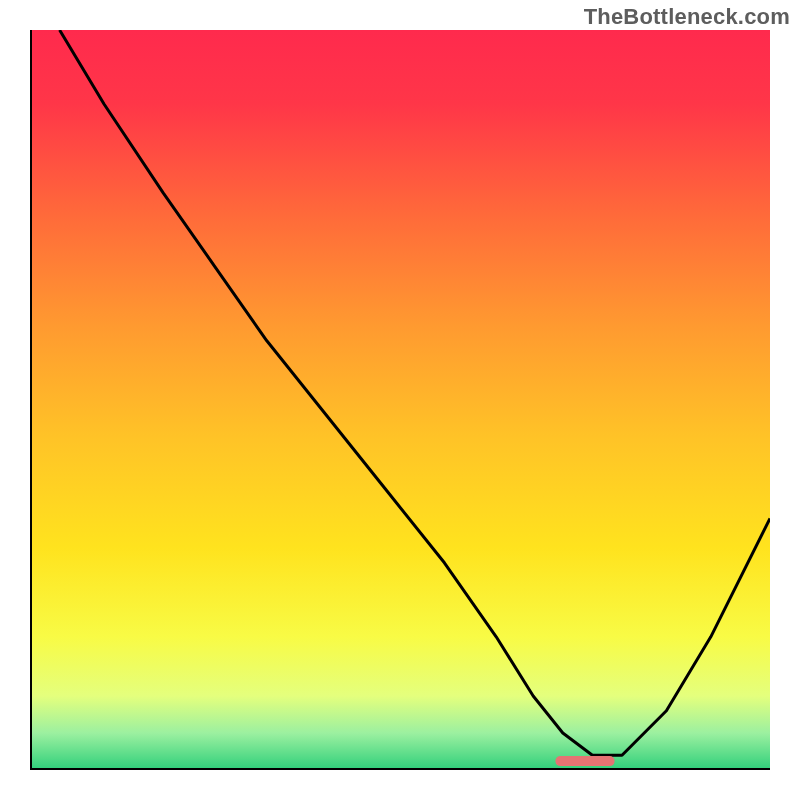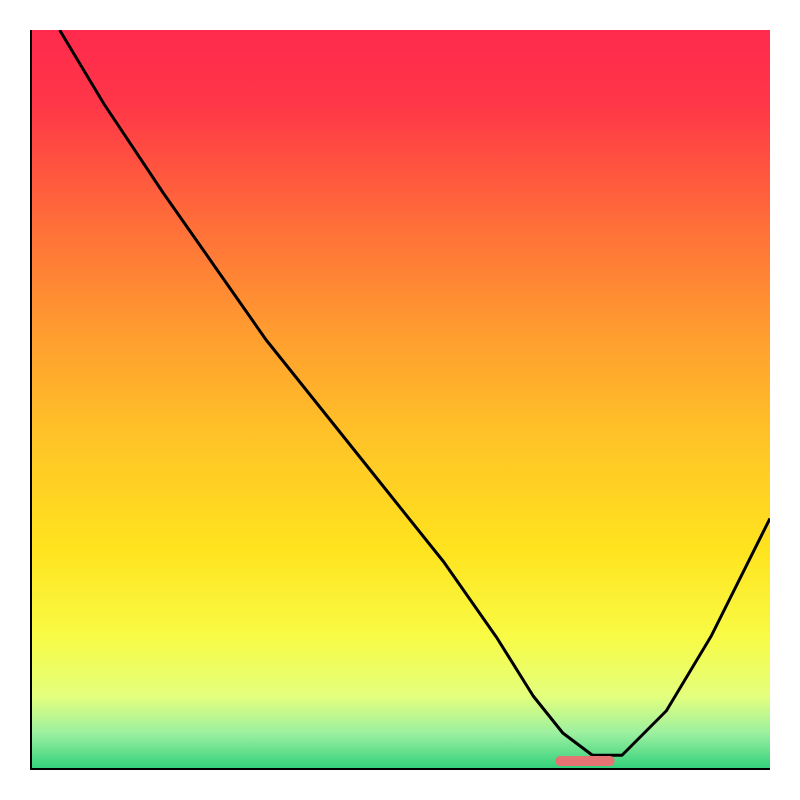--- a/index.html
+++ b/index.html
@@ -36,20 +36,21 @@
   }
   svg {
     display: block;
   }
 </style>
 </head>
 <body>
 
 <div class="chart-wrap">
 
+  <div class="watermark">TheBottleneck.com</div>
 
   <div class="plot">
     <svg id="chart-svg" width="740" height="740" viewBox="0 0 740 740">
       <defs>
         <linearGradient id="bg-grad" x1="0" y1="0" x2="0" y2="1">
             <stop offset="0.0%" stop-color="#ff2a4d"></stop>
             <stop offset="10.0%" stop-color="#ff3648"></stop>
             <stop offset="25.0%" stop-color="#ff6a3a"></stop>
             <stop offset="40.0%" stop-color="#ff9a30"></stop>
             <stop offset="55.0%" stop-color="#ffc327"></stop>

